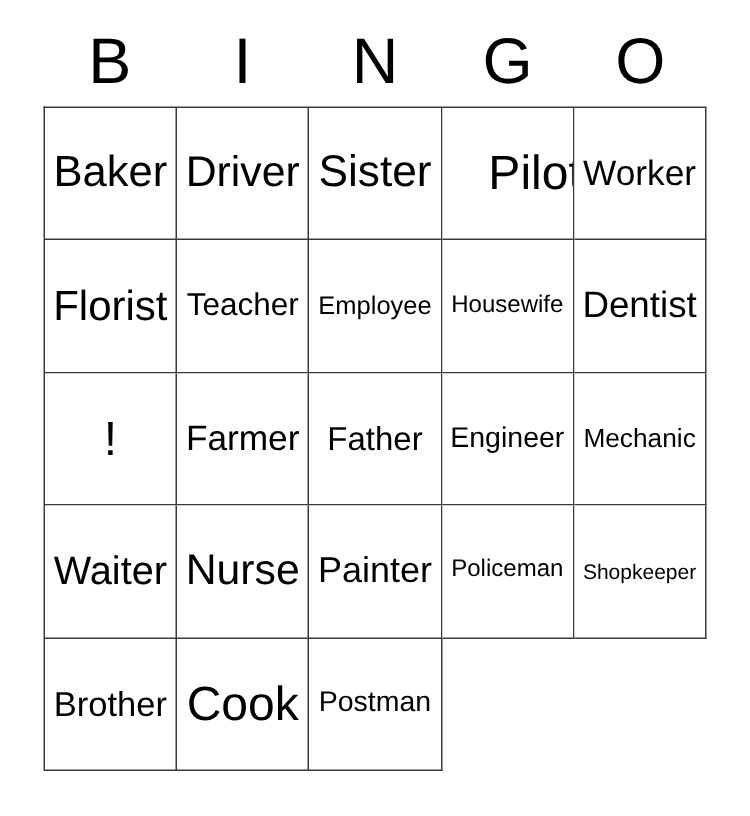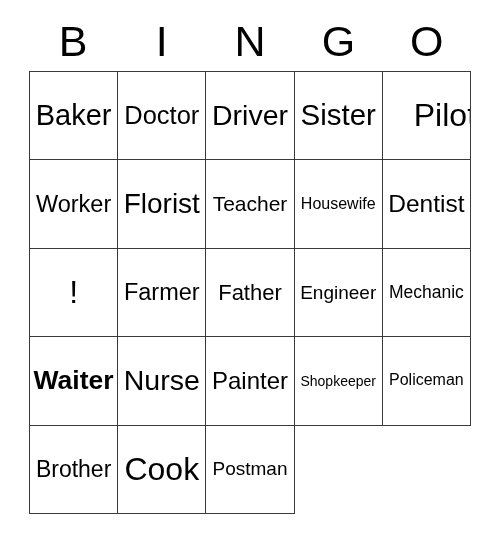--- a/index.html
+++ b/index.html
@@ -81,40 +81,40 @@
     <div class="header-letter">G</div>
     <div class="header-letter">O</div>
   </div>
 
   <div id="grid">
 
     <div class="cell">
         <span class="cell-text" style="font-size: 29px;">Baker</span>
       </div>
     <div class="cell">
-        <span class="cell-text" style="font-size: 25.5px;">Doctor</span>
-      </div>
-    <div class="cell">
         <span class="cell-text" style="font-size: 28.5px;">Driver</span>
       </div>
     <div class="cell">
         <span class="cell-text" style="font-size: 29.5px;">Sister</span>
       </div>
     <div class="cell">
         <span class="cell-text" style="font-size: 32px; margin-left: 37px;">Pilot</span>
       </div>
 
     <div class="cell">
         <span class="cell-text" style="font-size: 23.5px;">Worker</span>
       </div>
     <div class="cell">
         <span class="cell-text" style="font-size: 28px;">Florist</span>
       </div>
     <div class="cell">
         <span class="cell-text" style="font-size: 21px;">Teacher</span>
+      </div>
+    <div class="cell">
+        <span class="cell-text" style="font-size: 17px;">Employee</span>
       </div>
 
     <div class="cell">
         <span class="cell-text" style="font-size: 16px;">Housewife</span>
       </div>
     <div class="cell">
         <span class="cell-text" style="font-size: 24.5px;">Dentist</span>
       </div>
     <div class="cell">
         <span class="cell-text" style="font-size: 32px;">!</span>
@@ -126,34 +126,34 @@
         <span class="cell-text" style="font-size: 22px;">Father</span>
       </div>
 
     <div class="cell">
         <span class="cell-text" style="font-size: 19px;">Engineer</span>
       </div>
     <div class="cell">
         <span class="cell-text" style="font-size: 17.5px;">Mechanic</span>
       </div>
     <div class="cell">
-        <span class="cell-text" style="font-size: 26.5px; font-weight: bold;">Waiter</span>
+        <span class="cell-text" style="font-size: 26.5px;">Waiter</span>
       </div>
     <div class="cell">
         <span class="cell-text" style="font-size: 28.5px;">Nurse</span>
       </div>
     <div class="cell">
         <span class="cell-text" style="font-size: 24px;">Painter</span>
       </div>
 
     <div class="cell">
-        <span class="cell-text" style="font-size: 14px;">Shopkeeper</span>
+        <span class="cell-text" style="font-size: 16px;">Policeman</span>
       </div>
     <div class="cell">
-        <span class="cell-text" style="font-size: 16px;">Policeman</span>
+        <span class="cell-text" style="font-size: 14px;">Shopkeeper</span>
       </div>
     <div class="cell">
         <span class="cell-text" style="font-size: 23px;">Brother</span>
       </div>
     <div class="cell">
         <span class="cell-text" style="font-size: 32px;">Cook</span>
       </div>
     <div class="cell">
         <span class="cell-text" style="font-size: 19px;">Postman</span>
       </div>

